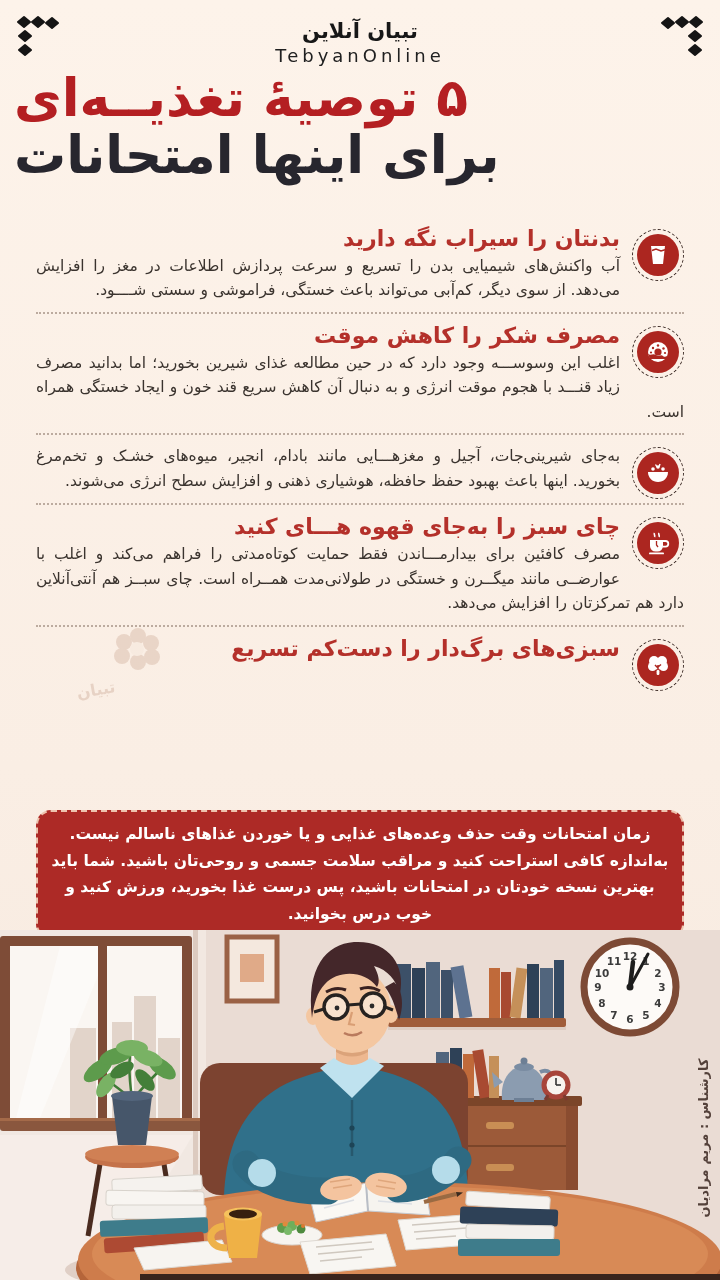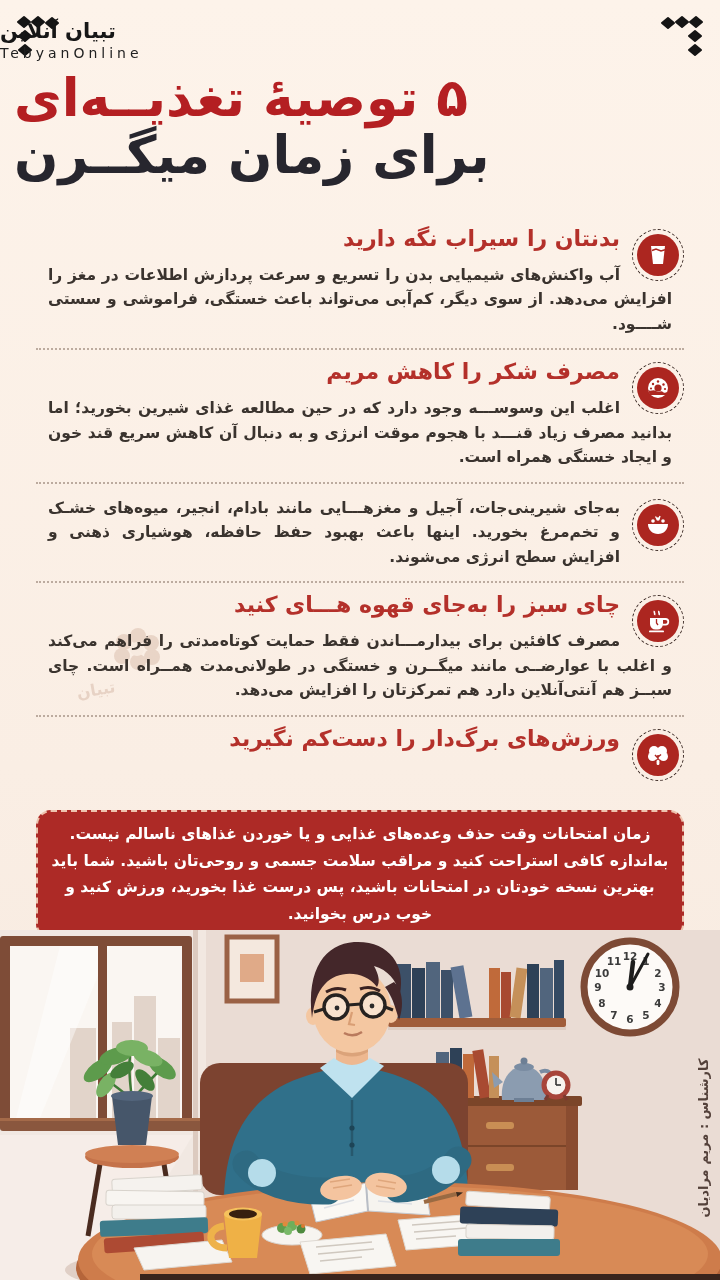--- a/index.html
+++ b/index.html
@@ -4,36 +4,36 @@
 <style>
   html,body{margin:0;padding:0;background:#f8ece2;}
   .page{position:relative;width:720px;height:1280px;overflow:hidden;
         background:linear-gradient(180deg,#fdf3ea 0%,#faeee4 60%,#f6e9df 100%);
         font-family:"DejaVu Sans",sans-serif;direction:rtl;}
   
   .corner{position:absolute;width:48px;height:48px;}
   .corner.tl{left:16px;top:14px;} .corner.tr{right:16px;top:14px;}
   .corner.bl{left:14px;top:1232px;} .corner.br{right:16px;top:1226px;}
   
-  .brand{position:absolute;top:20px;left:0;right:0;text-align:left;}
+  .brand{position:absolute;top:20px;left:0;right:0;text-align:center;}
   .brand-fa{font-size:21px;font-weight:bold;color:#171717;line-height:1.1;}
-  .brand-en{font-size:14px;color:#202020;letter-spacing:4px;margin-top:2px;}
+  .brand-en{font-size:18px;color:#202020;letter-spacing:4px;margin-top:2px;}
   .title{position:absolute;top:68px;left:14px;right:0;text-align:left;line-height:1.18;}
   .title-l1{font-size:52px;font-weight:bold;color:#b41f22;}
   .title-l2{font-size:52px;font-weight:bold;color:#27262e;margin-top:-4px;}
   
   .tips{position:absolute;top:224px;right:36px;left:36px;height:584px;overflow:hidden;}
   .tip{position:relative;}
   .icon-ring{float:right;width:50px;height:50px;border:1.6px dashed #3c2b26;border-radius:50%;
              margin:3px 0 4px 12px;display:flex;align-items:center;justify-content:center;}
   .icon-disc{width:42px;height:42px;background:#ac2620;border-radius:50%;
              display:flex;align-items:center;justify-content:center;}
   .tip-title{font-size:22px;font-weight:bold;color:#b4302a;margin:2px 0 3px;}
-  .tip-body{font-size:15.5px;font-weight:bold;color:#3a332e;line-height:1.58;
-            text-align:justify;margin:12px;}
+  .tip-body{font-size:15.5px;font-weight:normal;color:#3a332e;line-height:1.58;
+            text-align:justify;margin:0;}
   .sep{border-top:2px dotted #bcab9f;margin:9px 0;clear:both;}
   
   .summary{position:absolute;top:810px;right:36px;left:36px;background:#ad2a26;
            border:2px dashed #eec3ae;border-radius:15px;color:#ffffff;font-size:15.5px;
            font-weight:bold;text-align:center;line-height:1.72;padding:9px 8px;}
   
   .watermark{position:absolute;left:78px;top:616px;opacity:.55;}
   
   .scene{position:absolute;left:0;top:930px;}
   .credit-wrap{position:absolute;left:608px;top:1128px;width:190px;height:20px;
@@ -74,21 +74,21 @@
       <path class="dot" d="M25 34 31 39 25 44 19 39Z"></path>
     <path class="dot" d="M11 35 17 40 11 45 5 40Z"></path>
   </svg>
 
   <div class="brand">
     <div class="brand-fa">تبیان آنلاین</div>
     <div class="brand-en">TebyanOnline</div>
   </div>
   <div class="title">
     <div class="title-l1">۵ توصیهٔ تغذیــه‌ای</div>
-    <div class="title-l2">برای زمان میگــرن</div>
+    <div class="title-l2">برای اینها امتحانات</div>
   </div>
 
   <svg class="watermark" width="110" height="90" viewBox="0 0 110 90">
     <g fill="#dcc0af">
       <circle cx="46" cy="26" r="8"></circle>
         <circle cx="60" cy="20" r="8"></circle>
         <circle cx="73" cy="27" r="8"></circle>
       <circle cx="44" cy="40" r="8"></circle>
         <circle cx="60" cy="46" r="8"></circle>
         <circle cx="74" cy="41" r="8"></circle>
@@ -121,21 +121,21 @@
               <circle cx="13" cy="13" r="3.6" fill="#ac2620"></circle>
               <path d="M3 15c3 2 5-1 8 1s5-1 7 1 5 0 5-2l-1 5H5Z" fill="#ac2620"></path>
               <circle cx="8" cy="9" r="1.2" fill="#ac2620"></circle>
               <circle cx="13" cy="6.5" r="1.2" fill="#ac2620"></circle>
               <circle cx="18.5" cy="9.5" r="1.2" fill="#ac2620"></circle>
               <circle cx="20" cy="14" r="1.1" fill="#ac2620"></circle>
               <circle cx="6" cy="13.5" r="1.1" fill="#ac2620"></circle>
             </svg>
       </div>
         </div>
-      <h3 class="tip-title">مصرف شکر را کاهش مریم</h3>
+      <h3 class="tip-title">مصرف شکر را کاهش موقت</h3>
       <p class="tip-body">اغلب این وسوســـه وجود دارد که در حین مطالعه غذای شیرین بخورید؛ اما بدانید مصرف زیاد قنـــد با هجوم موقت انرژی و به دنبال آن کاهش سریع قند خون و ایجاد خستگی همراه است.</p>
     </div>
     <div class="sep"></div>
 
     <div class="tip">
       <div class="icon-ring">
           <div class="icon-disc">
         <svg width="26" height="26" viewBox="0 0 26 26">
               <path d="M3 12h20c0 6-4.5 10-10 10S3 18 3 12Z" fill="#fff"></path>
               <circle cx="8" cy="9" r="1.8" fill="#fff"></circle>
@@ -173,21 +173,21 @@
               <circle cx="9" cy="9" r="5" fill="#fff"></circle>
               <circle cx="17" cy="9" r="5" fill="#fff"></circle>
               <circle cx="7.5" cy="14.5" r="4.5" fill="#fff"></circle>
               <circle cx="18.5" cy="14.5" r="4.5" fill="#fff"></circle>
               <circle cx="13" cy="12" r="5.5" fill="#fff"></circle>
               <path d="M13 22v-9M13 16l-3-3M13 15l3-2.5" stroke="#ac2620" stroke-width="1.5" fill="none"></path>
               <rect x="11.6" y="18" width="2.8" height="5" rx="1.2" fill="#fff"></rect>
             </svg>
       </div>
         </div>
-      <h3 class="tip-title">ورزش‌های برگ‌دار را دست‌کم نگیرید</h3>
+      <h3 class="tip-title">سبزی‌های برگ‌دار را دست‌کم تسریع</h3>
     </div>
   </div>
 
   <div class="summary">زمان امتحانات وقت حذف وعده‌های غذایی و یا خوردن غذاهای ناسالم نیست. به‌اندازه کافی استراحت کنید و مراقب سلامت جسمی و روحی‌تان باشید. شما باید بهترین نسخه خودتان در امتحانات باشید، پس درست غذا بخورید، ورزش کنید و خوب درس بخوانید.</div>
 
   <svg class="scene" width="720" height="350" viewBox="0 0 720 350">
 
     <g>
       <rect x="0" y="0" width="720" height="350" fill="#eadcd4"></rect>
       <rect x="0" y="0" width="193" height="350" fill="#f1e8e2"></rect>

